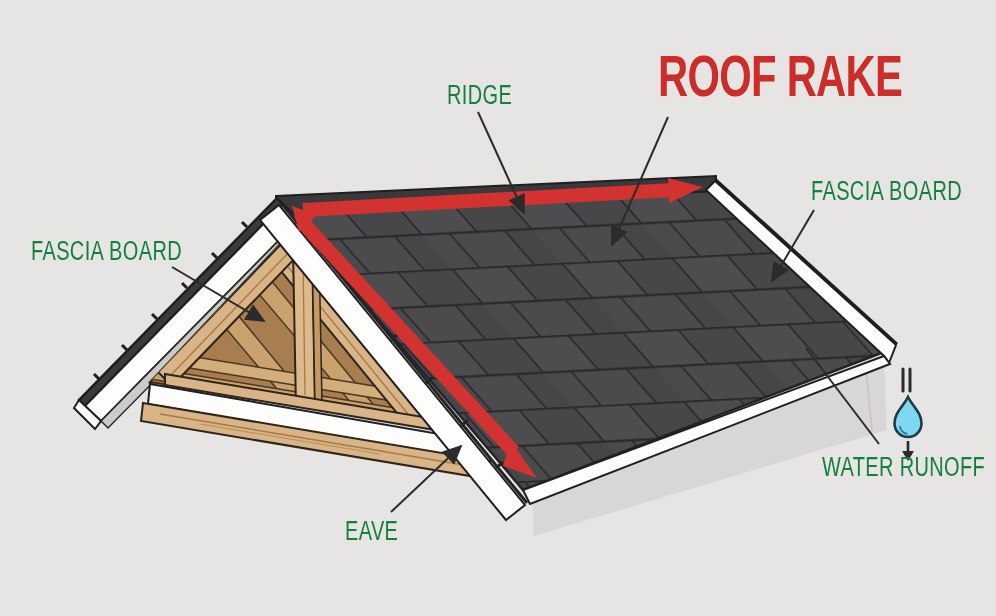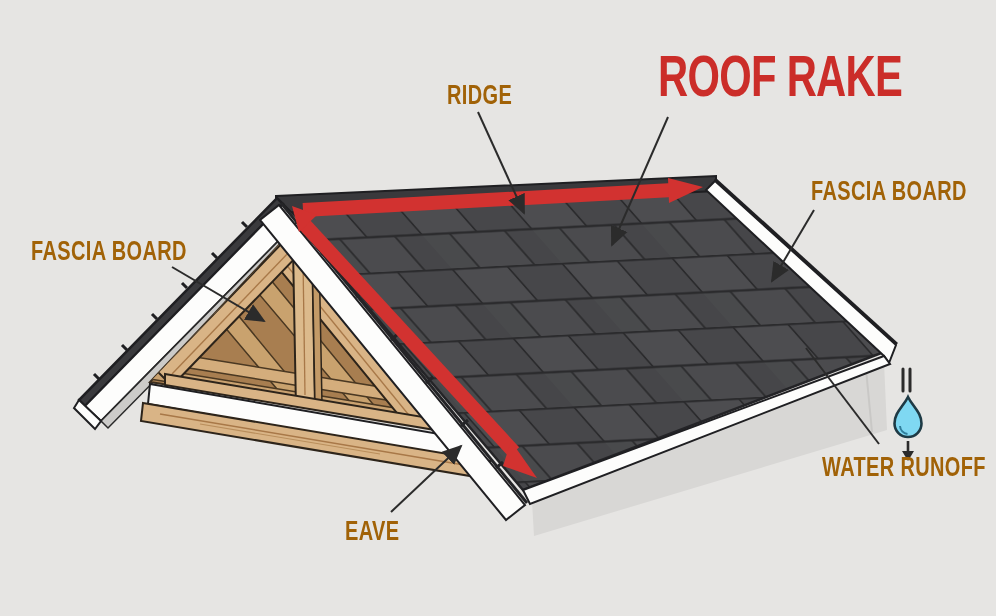--- a/index.html
+++ b/index.html
@@ -3,22 +3,22 @@
 <meta charset="utf-8">
 <style>
   html,body{margin:0;padding:0;background:#9a9a98;}
   .stage{
     position:relative;width:996px;height:616px;overflow:hidden;
     background:#e6e5e3;
     font-family:"Liberation Sans",sans-serif;
   }
   .stage svg{position:absolute;inset:0;display:block;}
   .lbl{
-    position:absolute;font-weight:bold;font-size:27px;line-height:1;
-    color:#a16207;white-space:nowrap;
+    position:absolute;font-weight:normal;font-size:27px;line-height:1;
+    color:#15803d;white-space:nowrap;
   }
   .lbl>span{display:inline-block;transform:scaleX(.74);transform-origin:0 0;letter-spacing:.5px;}
   .title{
     position:absolute;font-weight:bold;font-size:58px;line-height:1;
     color:#cb2d29;white-space:nowrap;text-align:right;
   }
   .title>span{display:inline-block;transform:scaleX(.72);transform-origin:0 0;letter-spacing:-1px;}
 </style>
 </head>
 <body>

